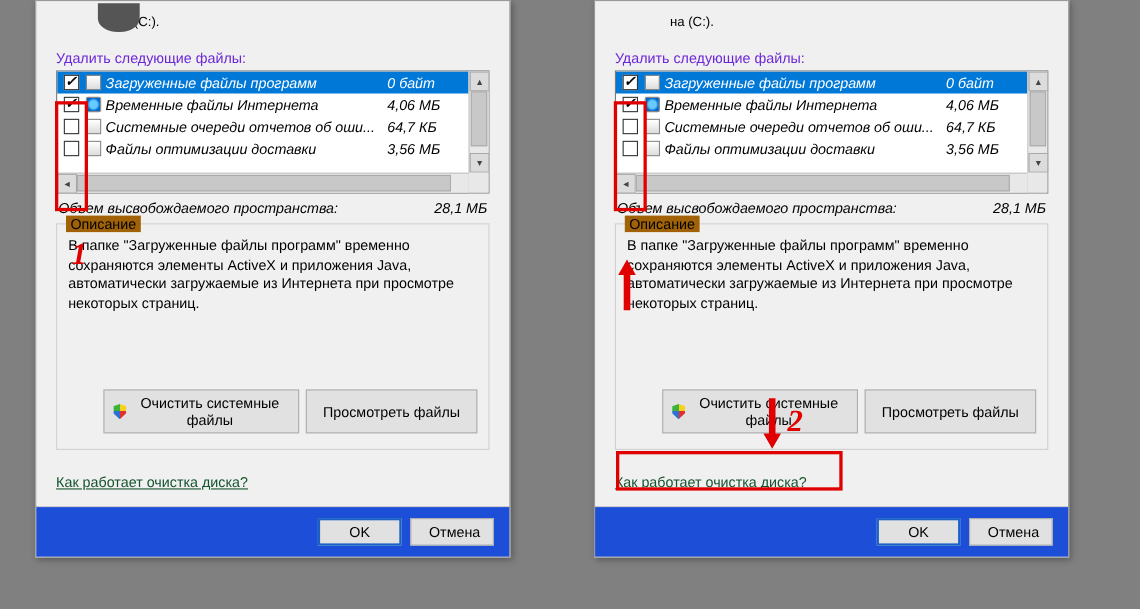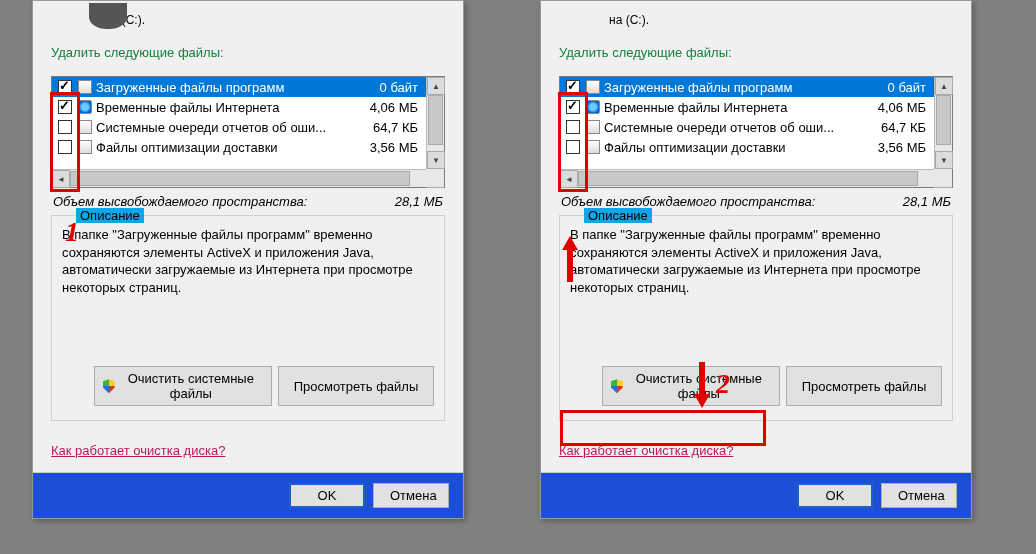--- a/index.html
+++ b/index.html
@@ -25,22 +25,22 @@
     padding: 12px 18px 14px 18px;
   }
   .drive-line {
     font-size: 12px;
     color: #000;
     margin-left: 54px;
     margin-bottom: 18px;
   }
   .section-label {
     font-size: 13px;
-    color: #15803d;
-    margin-bottom: 16px;
+    color: #6d28d9;
+    margin-bottom: 4px;
   }
   .file-list {
     border: 1px solid #7a7a7a;
     background: #fff;
     position: relative;
     height: 112px;
     display: flex;
     flex-direction: column;
   }
   .fl-body {
@@ -79,21 +79,21 @@
   .fl-icon {
     width: 14px;
     height: 14px;
     margin-right: 4px;
     flex-shrink: 0;
     background: linear-gradient(#fff,#ddd);
     border: 1px solid #888;
   }
   .fl-icon.globe { background: radial-gradient(circle, #6cf 40%, #06c 70%); border-radius: 2px; }
   .fl-name { flex: 1; white-space: nowrap; overflow: hidden; text-overflow: ellipsis; }
-  .fl-size { width: 70px; text-align: right; padding-right: 4px; }
+  .fl-size { width: 70px; padding-right: 4px; }
   .fl-vscroll {
     position: absolute;
     right: 0; top: 0; bottom: 18px;
     width: 18px;
     background: #e8e8e8;
     border-left: 1px solid #bbb;
     display: flex;
     flex-direction: column;
   }
   .fl-hscroll {
@@ -111,39 +111,39 @@
     align-items: center;
     justify-content: center;
     font-size: 8px;
     color: #444;
   }
   .sb-track-v { flex: 1; background: #e8e8e8; position: relative; }
   .sb-thumb-v { position: absolute; left: 1px; right: 1px; top: 0; height: 50px; background: #c8c8c8; border: 1px solid #aaa; }
   .sb-track-h { flex: 1; background: #e8e8e8; position: relative; }
   .sb-thumb-h { position: absolute; top: 1px; bottom: 1px; left: 0; width: 340px; background: #c8c8c8; border: 1px solid #aaa; }
   .sb-corner { position: absolute; right: 0; bottom: 0; width: 18px; height: 18px; background: #e8e8e8; }
-  .fl-body-inner { padding-right: 18px; }
+  .fl-body-inner { padding-right: 18px; font-style: italic; }
 
   .total-line {
     display: flex;
     justify-content: space-between;
     font-size: 13px;
     margin: 6px 2px 6px 2px;
     font-style: italic;
   }
   .desc-group {
     border: 1px solid #d0d0d0;
     padding: 10px 10px 14px 10px;
     position: relative;
     margin-bottom: 12px;
   }
   .desc-legend {
     position: absolute;
-    top: -8px; left: 24px;
-    background: #0ea5e9;
+    top: -8px; left: 8px;
+    background: #a16207;
     padding: 0 4px;
     font-size: 13px;
     text-align: center;
   }
   .desc-text {
     font-size: 13px;
     line-height: 1.35;
     margin-bottom: 70px;
   }
   .btn-row {
@@ -164,21 +164,21 @@
     content: "";
     display: inline-block;
     width: 14px; height: 14px;
     margin-right: 4px;
     background: conic-gradient(#f7d117 0 25%, #e03030 25% 50%, #2d6fd2 50% 75%, #3db33d 75% 100%);
     clip-path: polygon(50% 0, 100% 15%, 100% 60%, 50% 100%, 0 60%, 0 15%);
   }
   .clean-btn { width: 194px; margin-left: 32px; }
   .view-btn { width: 170px; }
   .help-link {
-    color: #be185d;
+    color: #14532d;
     text-decoration: underline;
     font-size: 13px;
     display: inline-block;
     margin-top: 10px;
     cursor: pointer;
   }
   .dlg-bottom {
     border-top: 1px solid #ccc;
     padding: 10px 14px;
     display: flex;

